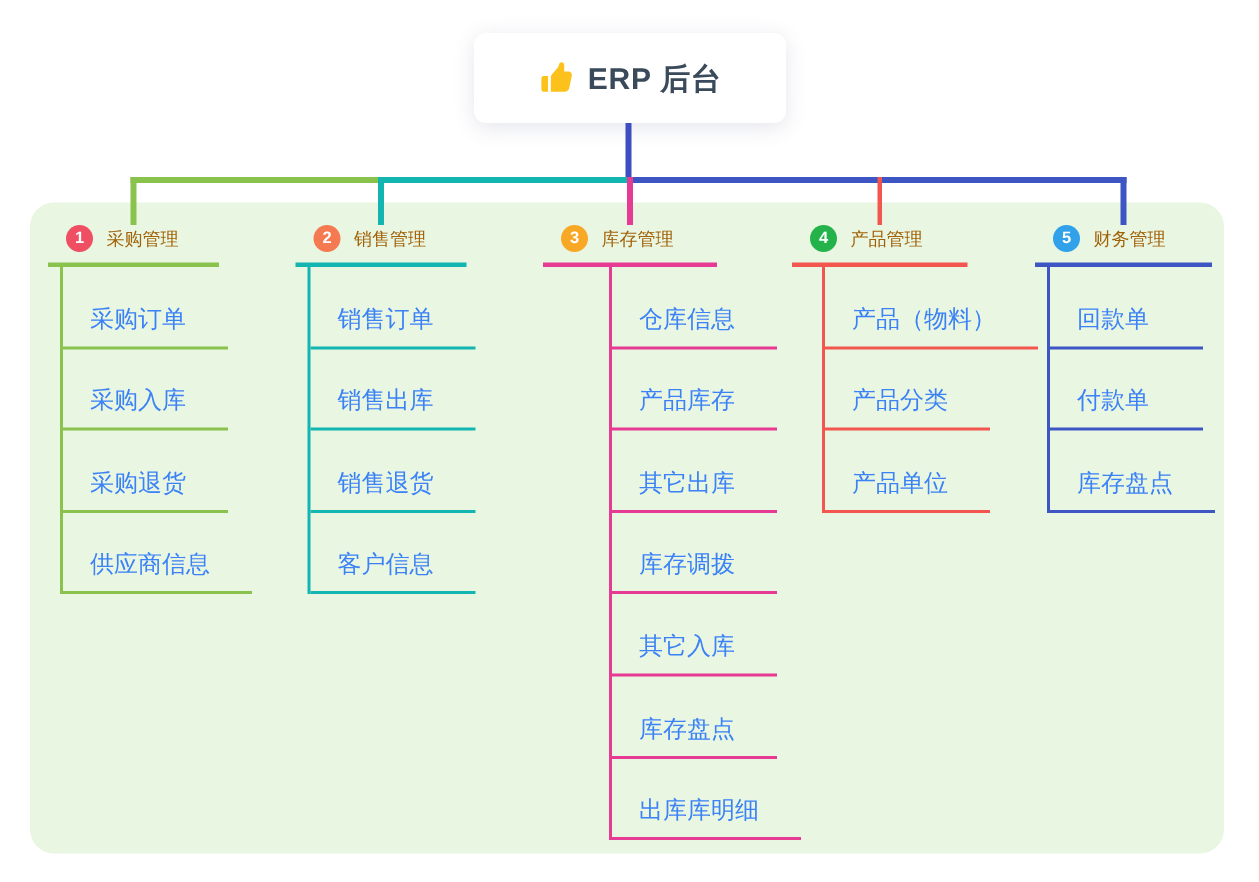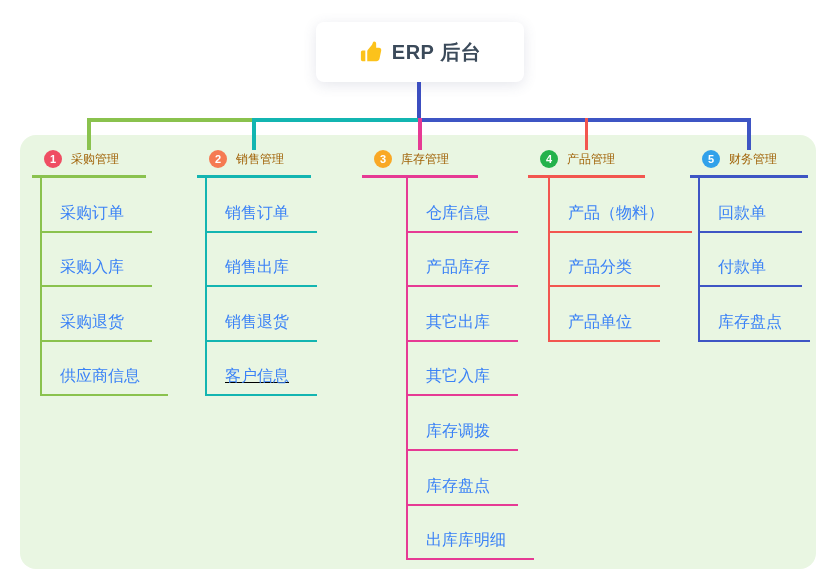--- a/index.html
+++ b/index.html
@@ -73,45 +73,45 @@
     <div class="children" style="border-left-color: rgb(19, 181, 177); text-align: center;">
         <div class="child" style="border-bottom-color: rgb(19, 181, 177);">
           <span>销售订单</span>
         </div>
         <div class="child" style="border-bottom-color: rgb(19, 181, 177);">
           <span>销售出库</span>
         </div>
         <div class="child" style="border-bottom-color: rgb(19, 181, 177);">
           <span>销售退货</span>
         </div>
-        <div class="child" style="border-bottom-color: rgb(19, 181, 177); text-decoration: underline;">
+        <div class="child" style="border-bottom-color: rgb(19, 181, 177);">
           <span>客户信息</span>
         </div>
       </div>
   </div>
     <div class="branch" style="left: 362px;">
     <div class="branch-header" style="width: 116px; border-bottom-color: rgb(230, 58, 148);">
       <span class="badge" style="background: rgb(249, 168, 37);">3</span>
       <span class="branch-label">库存管理</span>
     </div>
     <div class="children" style="border-left-color: rgb(230, 58, 148); margin-left: 44px;">
         <div class="child" style="border-bottom-color: rgb(230, 58, 148);">
           <span>仓库信息</span>
         </div>
         <div class="child" style="border-bottom-color: rgb(230, 58, 148);">
           <span>产品库存</span>
         </div>
         <div class="child" style="border-bottom-color: rgb(230, 58, 148);">
           <span>其它出库</span>
         </div>
         <div class="child" style="border-bottom-color: rgb(230, 58, 148);">
-          <span>其它入库</span>
+          <span>库存调拨</span>
         </div>
         <div class="child" style="border-bottom-color: rgb(230, 58, 148);">
-          <span>库存调拨</span>
+          <span>其它入库</span>
         </div>
         <div class="child" style="border-bottom-color: rgb(230, 58, 148); text-align: center;">
           <span>库存盘点</span>
         </div>
         <div class="child" style="border-bottom-color: rgb(230, 58, 148);">
           <span>出库库明细</span>
         </div>
       </div>
   </div>
     <div class="branch" style="left: 528px;">

